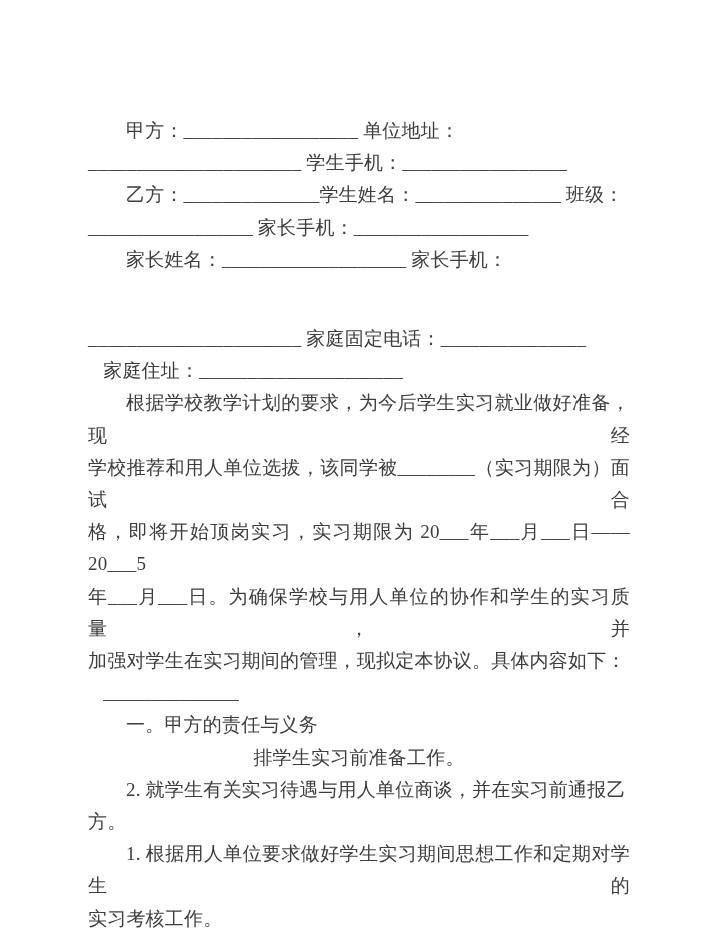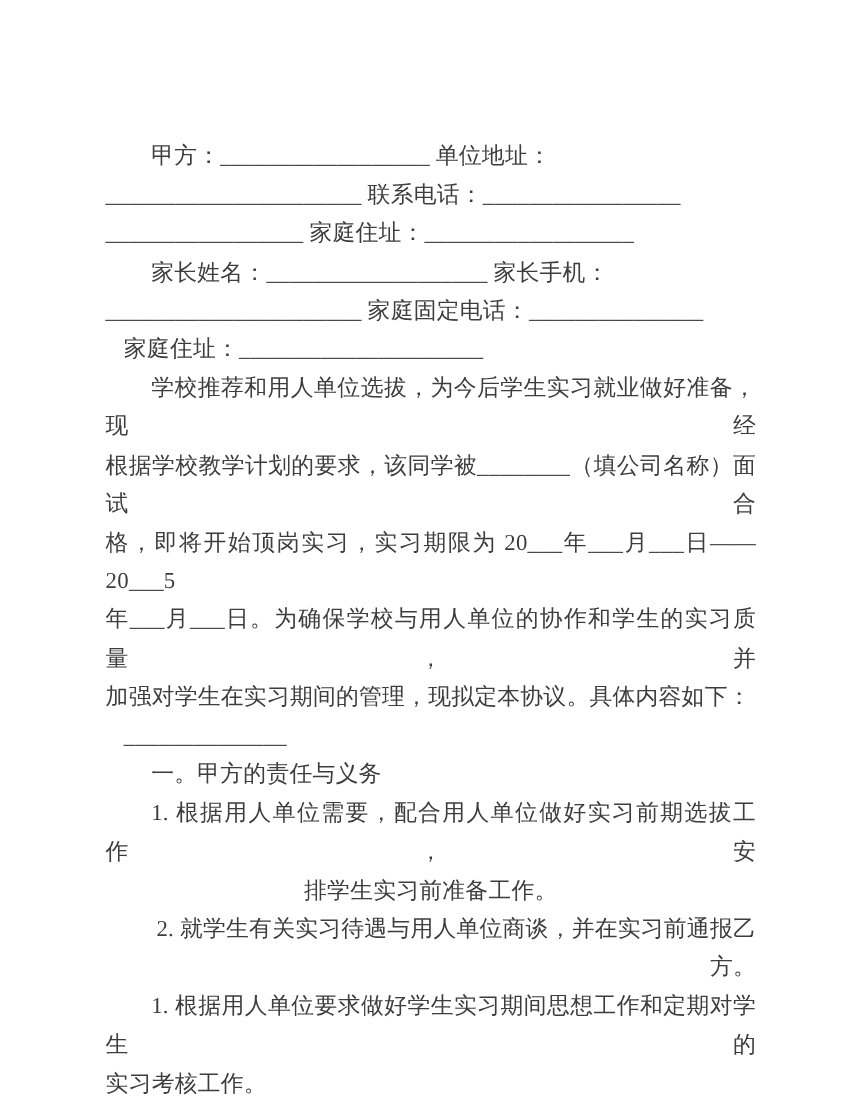--- a/index.html
+++ b/index.html
@@ -37,31 +37,31 @@
     text-align-last: justify;
     -moz-text-align-last: justify;
   }
 </style>
 </head>
 <body style="background: rgb(255, 255, 255);">
 
 <div class="page" style="color: rgb(61, 61, 61);">
   <div class="doc-body">
       <div class="line" style="text-indent: 2em;">甲方：__________________ 单位地址：</div>
-      <div class="line" style="text-indent: 0em;">______________________ 联系电话：_________________</div>
-      <div class="line" style="text-indent: 0em;">_________________ 家庭住址：__________________</div>
+      <div class="line" style="text-indent: 0em;">______________________ 学生手机：_________________</div>
+      <div class="line" style="text-indent: 2em;">乙方：______________学生姓名：_______________ 班级：</div>
+      <div class="line" style="text-indent: 0em;">_________________ 家长手机：__________________</div>
       <div class="line" style="text-indent: 2em; font-family: Liberation Serif, serif;">家长姓名：___________________ 家长手机：</div>
-      <div class="line" style="text-indent: 0em;">______________________ 家庭固定电话：_______________</div>
+      <div class="line" style="text-indent: 0em; margin-top: 47px;">______________________ 家庭固定电话：_______________</div>
       <div class="line" style="text-indent: 0.8em;">家庭住址：_____________________</div>
-      <div class="line just" style="text-indent: 2em;">学校推荐和用人单位选拔，为今后学生实习就业做好准备，现经</div>
-      <div class="line just" style="text-indent: 0em;">根据学校教学计划的要求，该同学被________（填公司名称）面试合</div>
+      <div class="line just" style="text-indent: 2em;">根据学校教学计划的要求，为今后学生实习就业做好准备，现经</div>
+      <div class="line just" style="text-indent: 0em;">学校推荐和用人单位选拔，该同学被________（实习期限为）面试合</div>
       <div class="line just" style="text-indent: 0em;">格，即将开始顶岗实习，实习期限为 20___年___月___日——20___5</div>
       <div class="line just" style="text-indent: 0em;">年___月___日。为确保学校与用人单位的协作和学生的实习质量，并</div>
       <div class="line" style="text-indent: 0em;">加强对学生在实习期间的管理，现拟定本协议。具体内容如下：</div>
       <div class="line" style="text-indent: 0.8em;">______________</div>
       <div class="line" style="text-indent: 2em;">一。甲方的责任与义务</div>
-      <div class="line just" style="text-indent: 2em;">1. 根据用人单位需要，配合用人单位做好实习前期选拔工作，安</div>
       <div class="line" style="text-indent: 0em; text-align: center;">排学生实习前准备工作。</div>
-      <div class="line" style="text-indent: 2em; text-align: right;">2. 就学生有关实习待遇与用人单位商谈，并在实习前通报乙方。</div>
+      <div class="line" style="text-indent: 2em;">2. 就学生有关实习待遇与用人单位商谈，并在实习前通报乙方。</div>
       <div class="line just" style="text-indent: 2em;">1. 根据用人单位要求做好学生实习期间思想工作和定期对学生的</div>
       <div class="line" style="text-indent: 0em;">实习考核工作。</div>
     </div>
 </div>
 
 </body></html>

